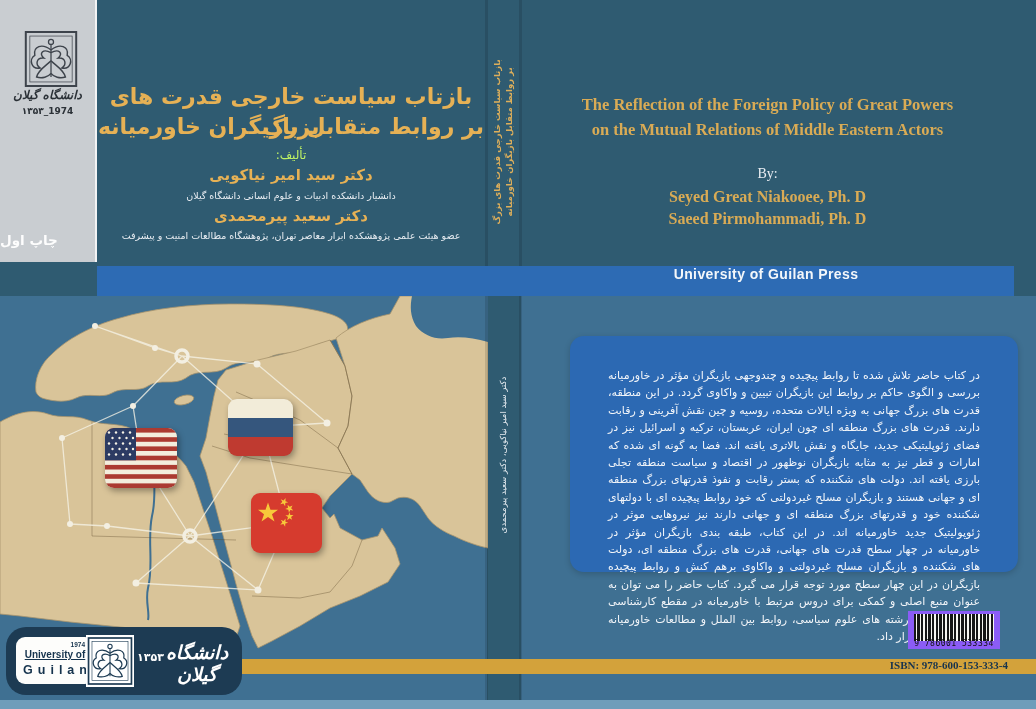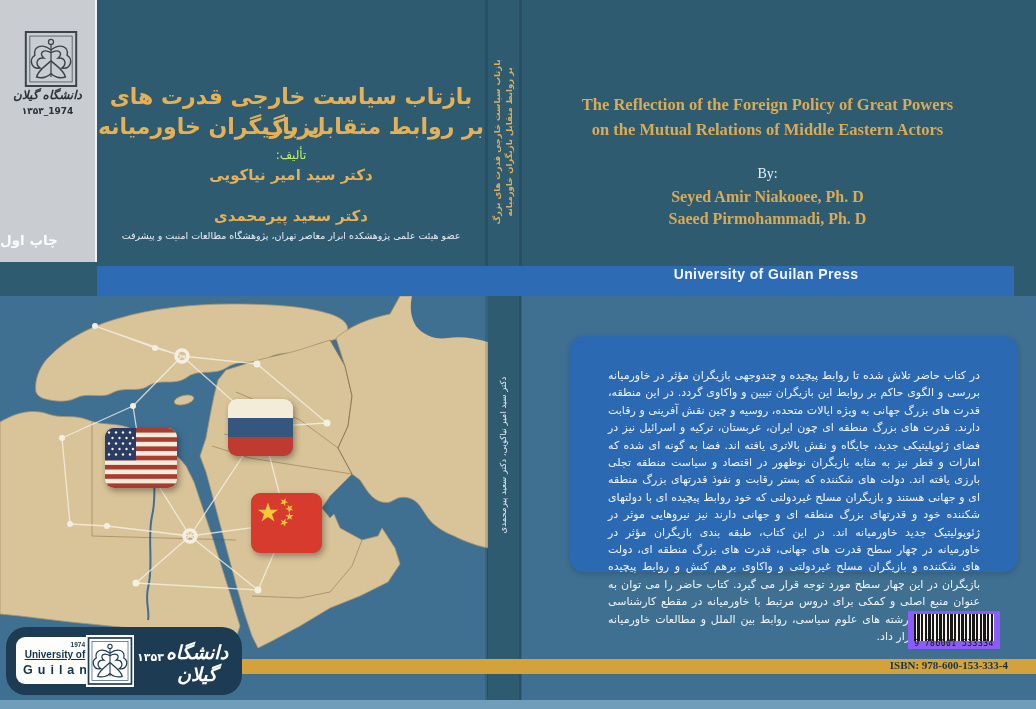--- a/index.html
+++ b/index.html
@@ -273,27 +273,28 @@
   <div class="abs spine-shade" style="left:519px"></div>
 
   <div class="abs press-bar">
     <span class="press-en">University of Guilan Press</span>
   </div>
 
   <div class="abs fa-center fa-title" style="top:82px">بازتاب سیاست خارجی قدرت های بزرگ</div>
   <div class="abs fa-center fa-title" style="top:112px">بر روابط متقابل بازیگران خاورمیانه</div>
   <div class="abs fa-center fa-byline" style="top:148px">تألیف:</div>
   <div class="abs fa-center fa-name" style="top:166px">دکتر سید امیر نیاکویی</div>
+  <div class="abs fa-center fa-affil" style="top:190px">دانشیار دانشکده ادبیات و علوم انسانی دانشگاه گیلان</div>
   <div class="abs fa-center fa-name" style="top:207px">دکتر سعید پیرمحمدی</div>
   <div class="abs fa-center fa-affil" style="top:230px">عضو هیئت علمی پژوهشکده ابرار معاصر تهران، پژوهشگاه مطالعات امنیت و پیشرفت</div>
 
   <div class="abs en-center en-title" style="top:92px">The Reflection of the Foreign Policy of Great Powers</div>
   <div class="abs en-center en-title" style="top:117px">on the Mutual Relations of Middle Eastern Actors</div>
   <div class="abs en-center en-by" style="top:166px">By:</div>
-  <div class="abs en-center en-name" style="top:186px">Seyed Amir Niakooee, Ph. D</div>
+  <div class="abs en-center en-name" style="top:186px">Seyed Great Niakooee, Ph. D</div>
   <div class="abs en-center en-name" style="top:208px">Saeed Pirmohammadi, Ph. D</div>
 
   <div class="abs spine-title">
     <div>بازتاب سیاست خارجی قدرت های بزرگ</div>
     <div>بر روابط متقابل بازیگران خاورمیانه</div>
   </div>
   <div class="abs spine-authors">دکتر سید امیر نیاکویی، دکتر سعید پیرمحمدی</div>
 
   <div class="abs abstract-box">
     <p>در کتاب حاضر تلاش شده تا روابط پیچیده و چندوجهی بازیگران مؤثر در خاورمیانه بررسی و الگوی حاکم بر روابط این بازیگران تبیین و واکاوی گردد. در این منطقه، قدرت های بزرگ جهانی به ویژه ایالات متحده، روسیه و چین نقش آفرینی و رقابت دارند. قدرت های بزرگ منطقه ای چون ایران، عربستان، ترکیه و اسرائیل نیز در فضای ژئوپلیتیکی جدید، جایگاه و نقش بالاتری یافته اند. فضا به گونه ای شده که امارات و قطر نیز به مثابه بازیگران نوظهور در اقتصاد و سیاست منطقه تجلی بارزی یافته اند. دولت های شکننده که بستر رقابت و نفوذ قدرتهای بزرگ منطقه ای و جهانی هستند و بازیگران مسلح غیردولتی که خود روابط پیچیده ای با دولتهای شکننده خود و قدرتهای بزرگ منطقه ای و جهانی دارند نیز نیروهایی موثر در ژئوپولیتیک جدید خاورمیانه اند. در این کتاب، طبقه بندی بازیگران مؤثر در خاورمیانه در چهار سطح قدرت های جهانی، قدرت های بزرگ منطقه ای، دولت های شکننده و بازیگران مسلح غیردولتی و واکاوی برهم کنش و روابط پیچیده بازیگران در این چهار سطح مورد توجه قرار می گیرد. کتاب حاضر را می توان به عنوان منبع اصلی و کمکی برای دروس مرتبط با خاورمیانه در مقطع کارشناسی ارشد و دکتری رشته های علوم سیاسی، روابط بین الملل و مطالعات خاورمیانه مورد استفاده قرار داد.</p>

